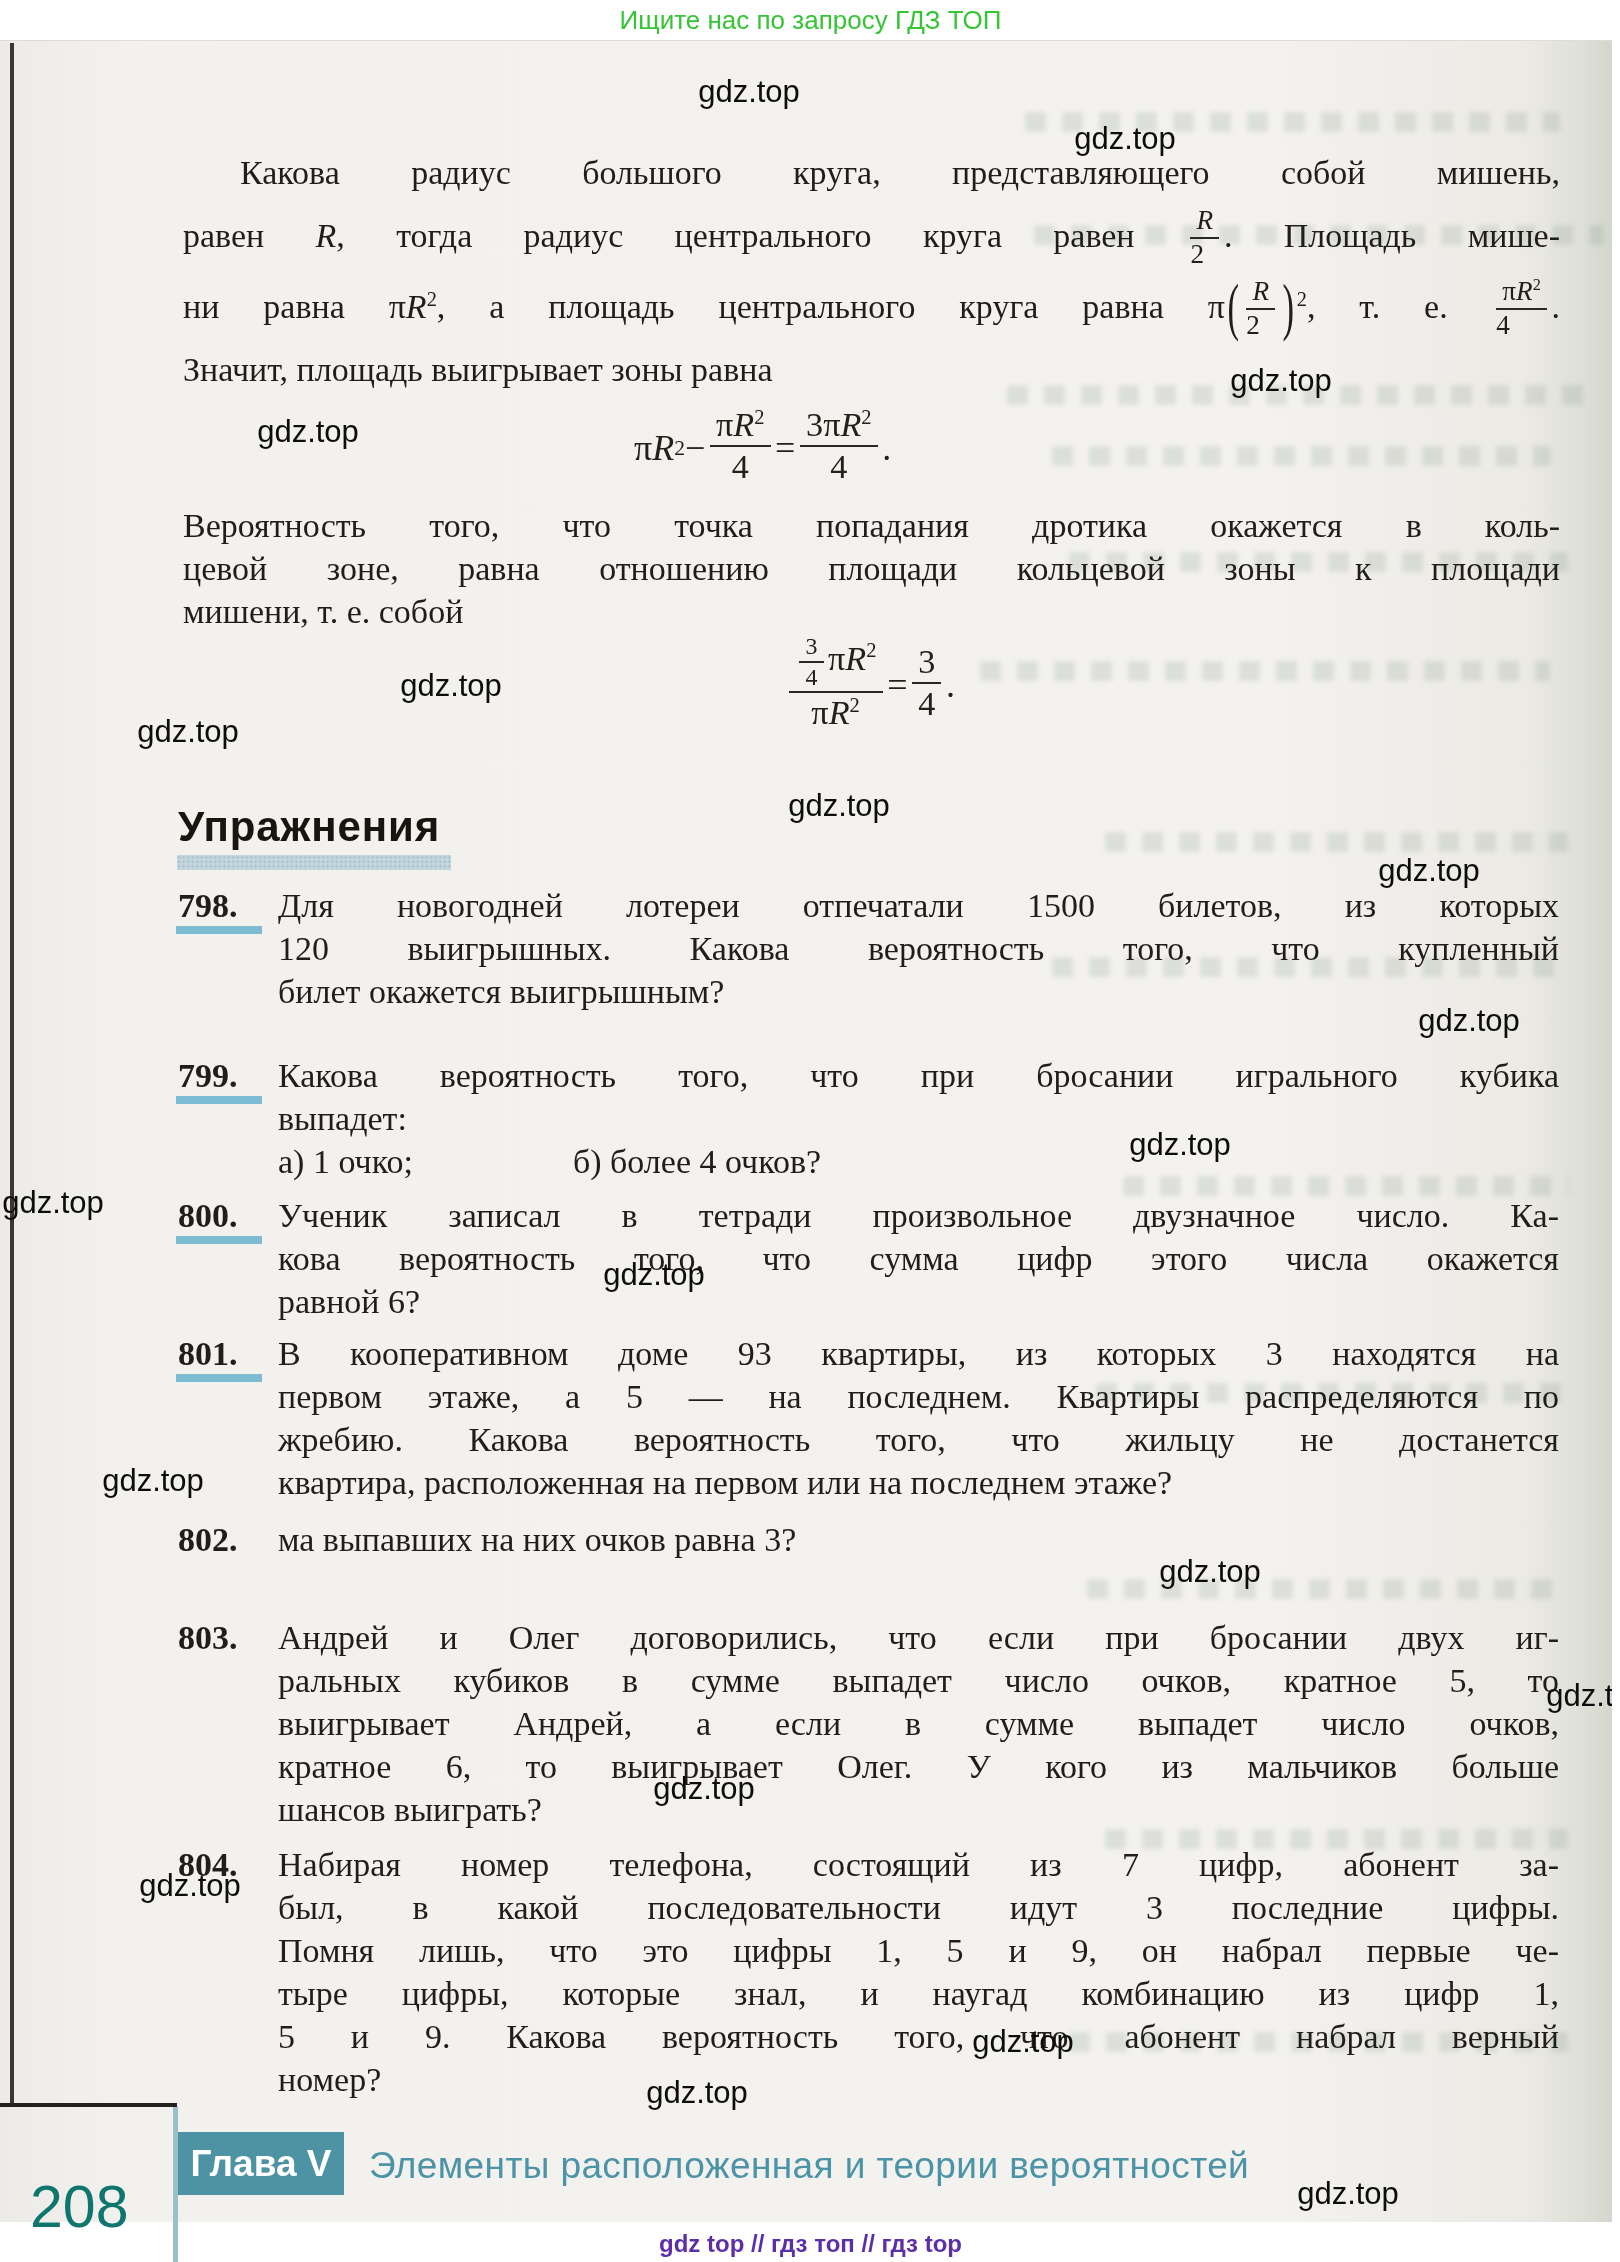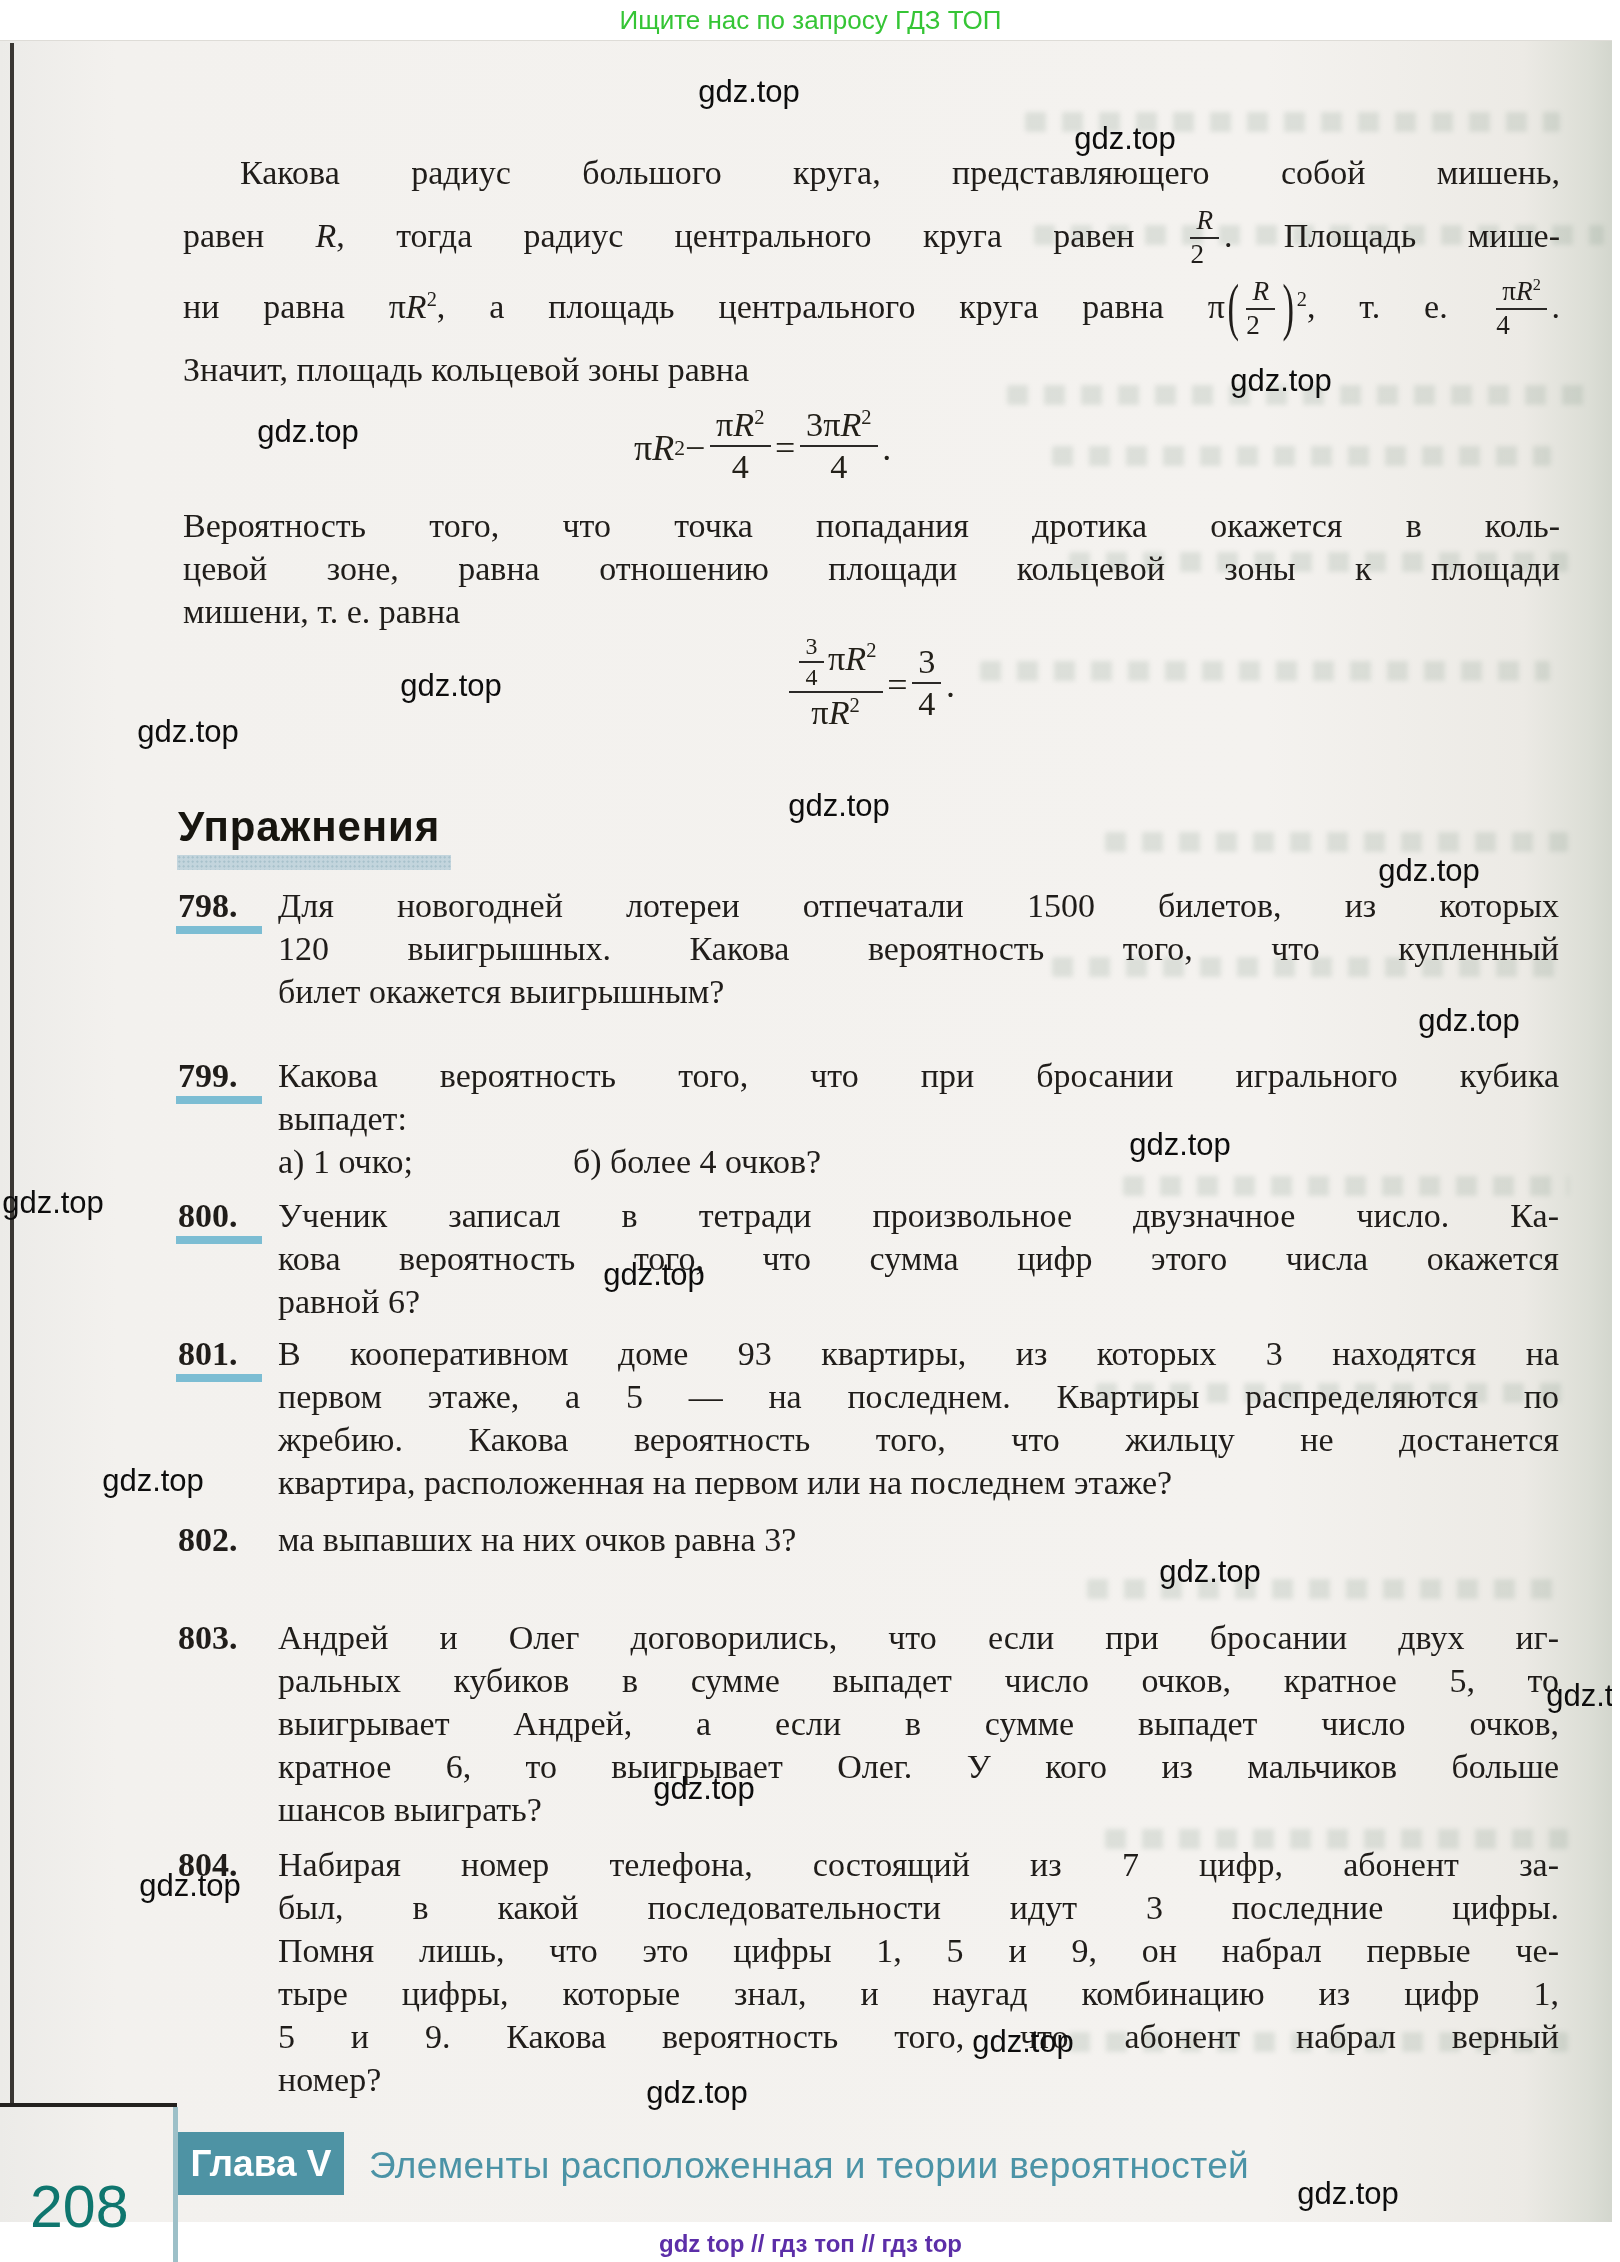--- a/index.html
+++ b/index.html
@@ -95,33 +95,33 @@
         <span class="fnum"><span class="mi">R</span></span>
         <span class="fden">2</span>
       </span>. Площадь мише-</div>
   <div class="tline jfull" style="top:278px">ни равна π<span class="mi">R</span><sup>2</sup>, а площадь центрального круга равна π<span class="bigp">(</span><span class="frac">
         <span class="fnum"><span class="mi">R</span></span>
         <span class="fden">2</span>
       </span><span class="bigp">)</span><sup>2</sup>, т. е. <span class="frac">
         <span class="fnum">π<span class="mi">R</span><sup>2</sup></span>
         <span class="fden">4</span>
       </span>.</div>
-  <div class="tline" style="top:348px">Значит, площадь кольцевой зоны равна</div>
+  <div class="tline" style="top:348px">Значит, площадь выигрывает зоны равна</div>
 
   <div class="formula" id="formula1">π<span class="mi">R</span><sup>2</sup> − <span class="frac">
         <span class="fnum">π<span class="mi">R</span><sup>2</sup></span>
         <span class="fden">4</span>
       </span> = <span class="frac">
         <span class="fnum">3π<span class="mi">R</span><sup>2</sup></span>
         <span class="fden">4</span>
       </span>.</div>
 
   <div class="tline jfull" style="top:504px">Вероятность того, что точка попадания дротика окажется в коль-</div>
   <div class="tline jfull" style="top:547px">цевой зоне, равна отношению площади кольцевой зоны к площади</div>
-  <div class="tline" style="top:590px">мишени, т. е. равна</div>
+  <div class="tline" style="top:590px">мишени, т. е. собой</div>
 
   <div class="formula" id="formula2"><span class="frac">
         <span class="fnum"><span class="frac">
             <span class="fnum">3</span>
             <span class="fden">4</span>
           </span>π<span class="mi">R</span><sup>2</sup></span>
         <span class="fden">π<span class="mi">R</span><sup>2</sup></span>
       </span> = <span class="frac">
         <span class="fnum">3</span>
         <span class="fden">4</span>

